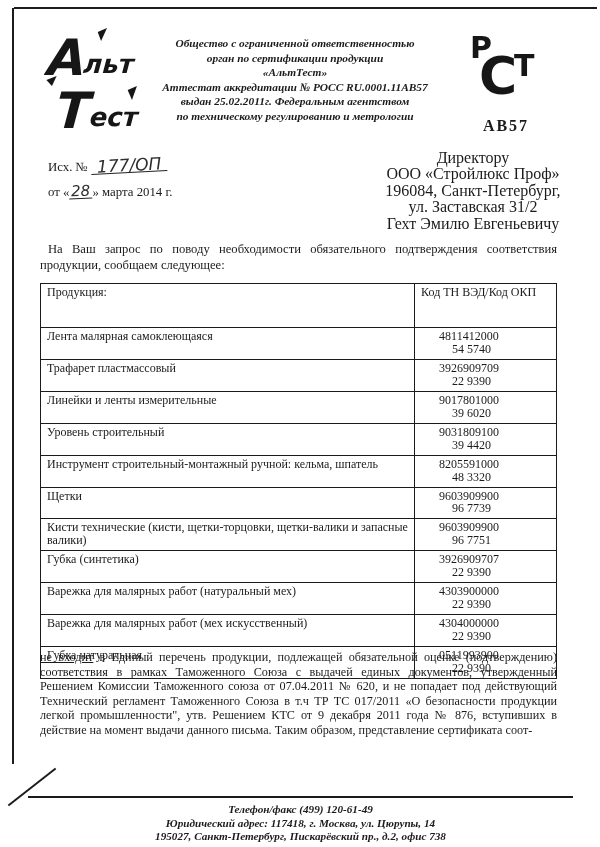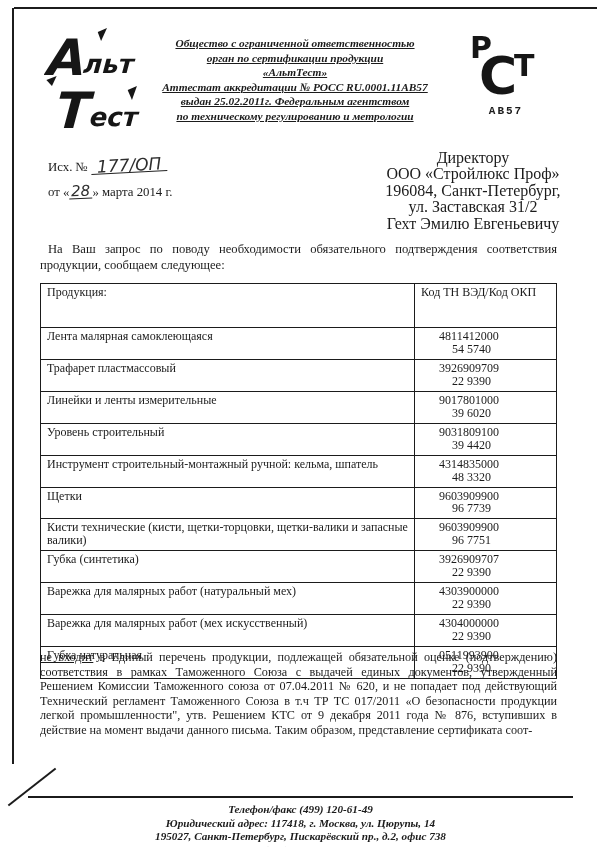--- a/index.html
+++ b/index.html
@@ -9,24 +9,24 @@
     font-family:"Liberation Serif","DejaVu Serif",serif;
   }
   
   .scan-top  { position:absolute; left:14px; top:7px;  width:583px; height:2px; background:#1c1c1c; }
   .scan-left { position:absolute; left:12px; top:8px;  width:2px; height:756px; background:#1c1c1c; }
   .scan-diag { position:absolute; left:2px; top:786px; width:60px; height:2px; background:#1c1c1c; transform:rotate(-38deg); }
 
   
   .logo { position:absolute; left:44px; top:28px; width:106px; height:112px; }
   .org  { position:absolute; left:150px; top:36px; width:290px; text-align:center;
-          font-weight:bold; font-style:italic; font-size:11.4px; line-height:14.6px;text-decoration:underline; }
+          font-weight:bold; font-style:italic; font-size:11.4px; line-height:14.6px; }
   .rst  { position:absolute; left:462px; top:30px; width:88px; text-align:center; }
-  .rst-code { font-family:Liberation Mono, monospace; font-weight:bold;
-              font-size:11px; letter-spacing:2px; margin-top:1px; }
+  .rst-code { font-family:Liberation Serif, serif; font-weight:bold;
+              font-size:16px; letter-spacing:2px; margin-top:13px; }
 
   
   .ref { position:absolute; left:48px; top:158px; font-size:12.8px; }
   .ref-line2 { margin-top:9px; }
   .hand { font-family:"DejaVu Sans",sans-serif; font-style:italic; color:#2e2e2e;
           display:inline-block; transform:rotate(-3deg); padding:0 6px;
           border-bottom:1px solid #222; font-size:17px; line-height:14px; }
   .hand-sm { font-size:15px; padding:0 2px; transform:rotate(-2deg); }
   .addressee { position:absolute; left:372px; top:150px; width:202px; text-align:center;
                font-size:16px; line-height:16.4px; }
@@ -154,21 +154,21 @@
       <tr>
         <td>Уровень строительный</td>
         <td>
           <div class="code1">9031809100</div>
           <div class="code2">39 4420</div>
         </td>
       </tr>
       <tr>
         <td>Инструмент строительный-монтажный ручной: кельма, шпатель</td>
         <td>
-          <div class="code1">4314835000</div>
+          <div class="code1">8205591000</div>
           <div class="code2">48 3320</div>
         </td>
       </tr>
       <tr>
         <td>Щетки</td>
         <td>
           <div class="code1">9603909900</div>
           <div class="code2">96 7739</div>
         </td>
       </tr>

